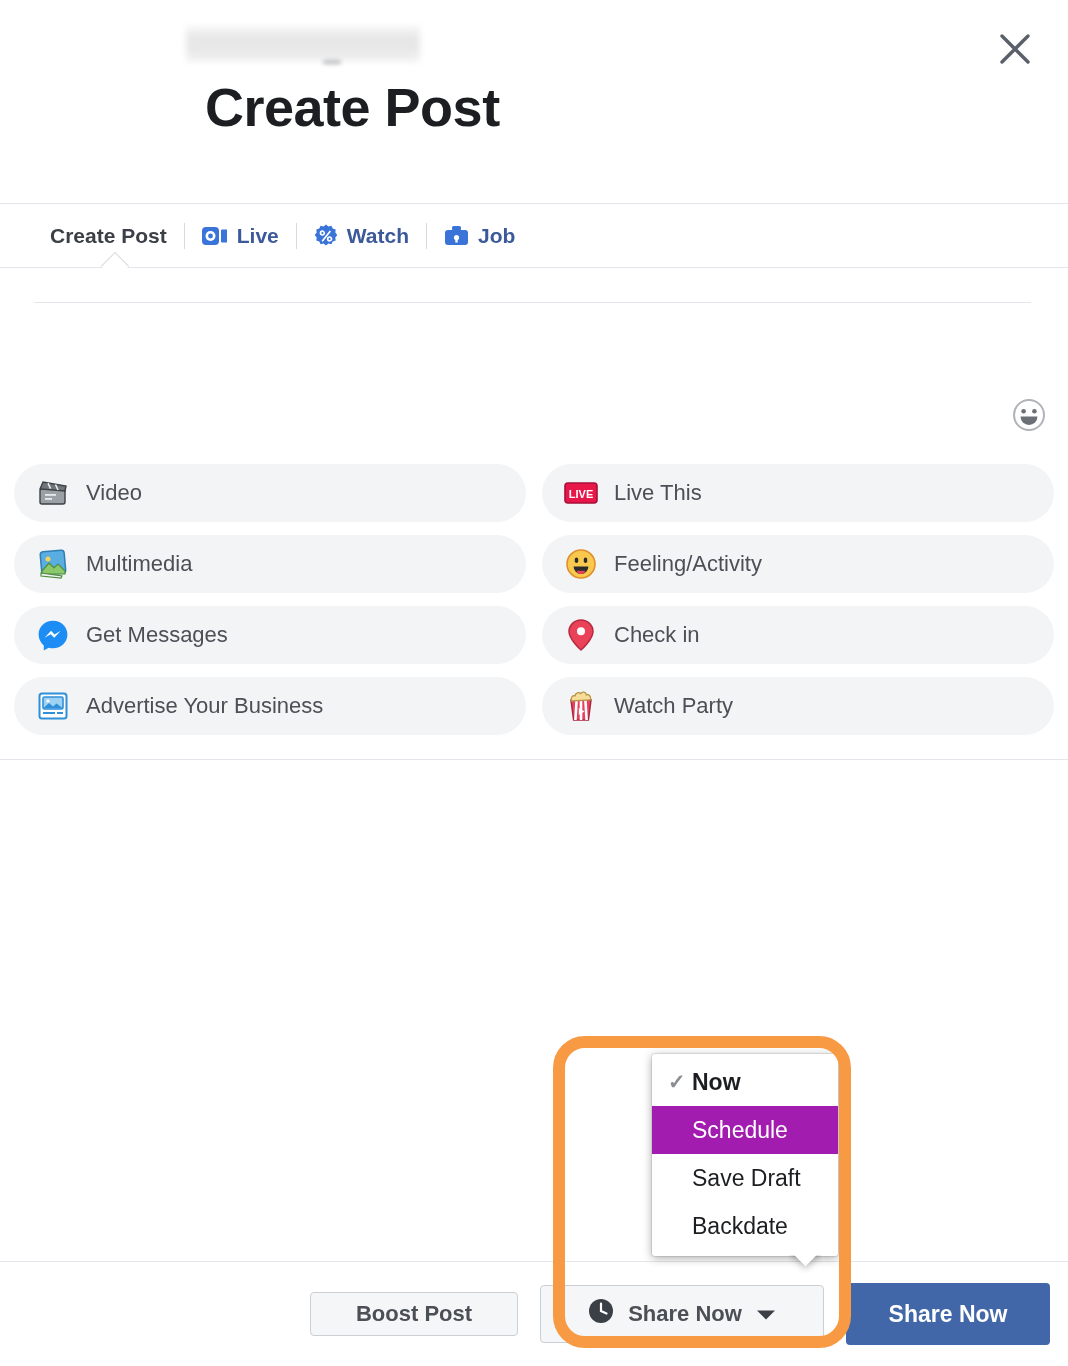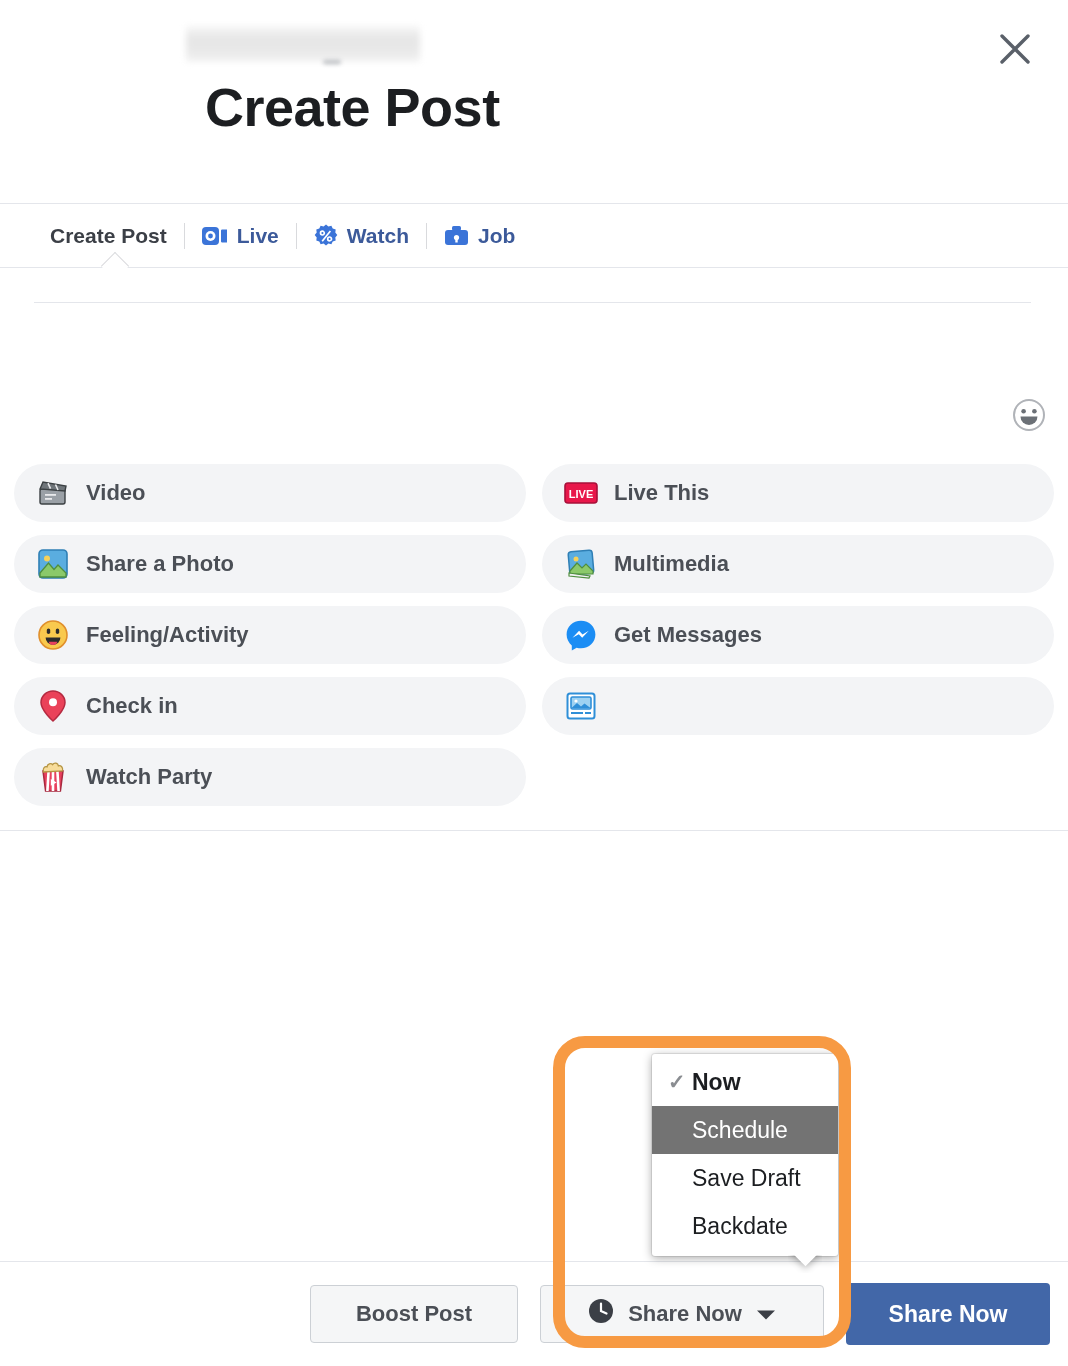--- a/index.html
+++ b/index.html
@@ -172,21 +172,21 @@
     width: 34px;
     height: 34px;
     margin-right: 16px;
     flex: none;
     display: flex;
     align-items: center;
     justify-content: center;
   }
   .opt-label {
     font-size: 22px;
-    font-weight: bold;
+    font-weight: normal;
     color: #4b4f56;
     white-space: nowrap;
   }
   .section-rule {
     height: 1px;
     background: #e4e6eb;
   }
 
   
   .spacer { height: 360px; }
@@ -203,21 +203,21 @@
   }
   .footer-inner {
     position: absolute;
     right: 18px;
     top: 21px;
     display: flex;
     align-items: center;
     gap: 22px;
   }
   .btn-secondary {
-    height: 58px;
+    height: 44px;
     min-width: 208px;
     border: 1px solid #ccd0d5;
     border-radius: 4px;
     background: #f5f6f7;
     display: flex;
     align-items: center;
     justify-content: center;
     font-size: 22px;
     font-weight: bold;
     color: #4b4f56;
@@ -276,21 +276,21 @@
     display: flex;
     align-items: center;
     font-size: 23px;
     color: #1c1e21;
     padding-left: 16px;
     cursor: pointer;
     box-sizing: border-box;
   }
   .menu-item.is-checked { font-weight: bold; }
   .menu-item.is-highlighted {
-    background: #737373;
+    background: #a21caf;
     color: #ffffff;
   }
   .menu-check {
     width: 24px;
     flex: none;
     display: flex;
     align-items: center;
     color: #8a8d91;
     font-size: 21px;
   }
@@ -418,30 +418,20 @@
   <div class="opt">
     <span class="opt-ico">
       <svg width="34" height="22" viewBox="0 0 34 22" aria-hidden="true">
         <rect x="1" y="1" width="32" height="20" rx="3" fill="#e8174a" stroke="#a8103a" stroke-width="1.6"></rect>
         <text x="17" y="15.6" font-family="Liberation Sans, sans-serif" font-size="11" font-weight="bold" fill="#ffffff" text-anchor="middle">LIVE</text>
       </svg>
     </span>
     <span class="opt-label">Live This</span>
   </div>
 
-  <div class="opt">
-    <span class="opt-ico">
-      <svg width="30" height="30" viewBox="0 0 30 30" aria-hidden="true">
-        <rect x="1" y="1" width="28" height="28" rx="4" fill="#5aade0" stroke="#2f7fb5" stroke-width="1.6"></rect>
-        <circle cx="9" cy="9.5" r="3" fill="#f5d15a"></circle>
-        <path d="M2 24 L10.5 14 L16 20.5 L20 16 L28 24 L28 28 L2 28 Z" fill="#8bc96a" stroke="#4f8e3e" stroke-width="1.3"></path>
-      </svg>
-    </span>
-    <span class="opt-label">Share a Photo</span>
-  </div>
 
   <div class="opt">
     <span class="opt-ico">
       <svg width="30" height="30" viewBox="0 0 30 30" aria-hidden="true">
         <rect x="3" y="2" width="24" height="23" rx="3" fill="#5aade0" stroke="#2f7fb5" stroke-width="1.5" transform="rotate(-5 15 14)"></rect>
         <circle cx="10" cy="10" r="2.5" fill="#f5d15a"></circle>
         <path d="M4 22 L11 14 L16 19 L20 15 L27 22 L27 25 L4 25 Z" fill="#8bc96a" stroke="#4f8e3e" stroke-width="1.2"></path>
         <path d="M3 24 L24 27 L23 29 L3 27 Z" fill="#f0f1f2" stroke="#4f8e3e" stroke-width="1.2"></path>
       </svg>
     </span>
@@ -486,20 +476,21 @@
     <span class="opt-ico">
       <svg width="30" height="30" viewBox="0 0 30 30" aria-hidden="true">
         <rect x="1.5" y="2.5" width="27" height="25" rx="2.5" fill="#ffffff" stroke="#2f8fd8" stroke-width="2"></rect>
         <rect x="5" y="6" width="20" height="12" rx="1.5" fill="#9ed2f2" stroke="#2f8fd8" stroke-width="1.6"></rect>
         <circle cx="10" cy="10" r="1.6" fill="#ffffff"></circle>
         <path d="M5.5 17 L11 12 L15 15.5 L18.5 12.5 L24.5 17 Z" fill="#2f8fd8"></path>
         <rect x="5" y="21" width="12" height="2" fill="#2f8fd8"></rect>
         <rect x="19" y="21" width="6" height="2" fill="#2f8fd8"></rect>
       </svg>
     </span>
+    <span class="opt-label">Advertise Your Business</span>
   </div>
 
   <div class="opt">
     <span class="opt-ico">
       <svg width="28" height="32" viewBox="0 0 28 32" aria-hidden="true">
         <path d="M4 10 h20 l-2.6 20 h-14.8 z" fill="#e8415e" stroke="#a8293f" stroke-width="1.5"></path>
         <path d="M9.6 10 l-1.2 20 M14 10 l0 20 M18.4 10 l1.2 20" stroke="#ffffff" stroke-width="2.6"></path>
         <path d="M4.4 11 c-1 -4 1.6 -6 3.6 -5.2 0.4 -3 4 -4.2 5.6 -2.2 1.4 -2.4 5.4 -2 5.8 1.2 2.6 -0.8 4.8 1.6 4.2 5 z" fill="#f7dc9a" stroke="#b59544" stroke-width="1.3"></path>
         <path d="M11.8 18 L17.6 21.4 L11.8 24.8 Z" fill="#ffffff"></path>
       </svg>

